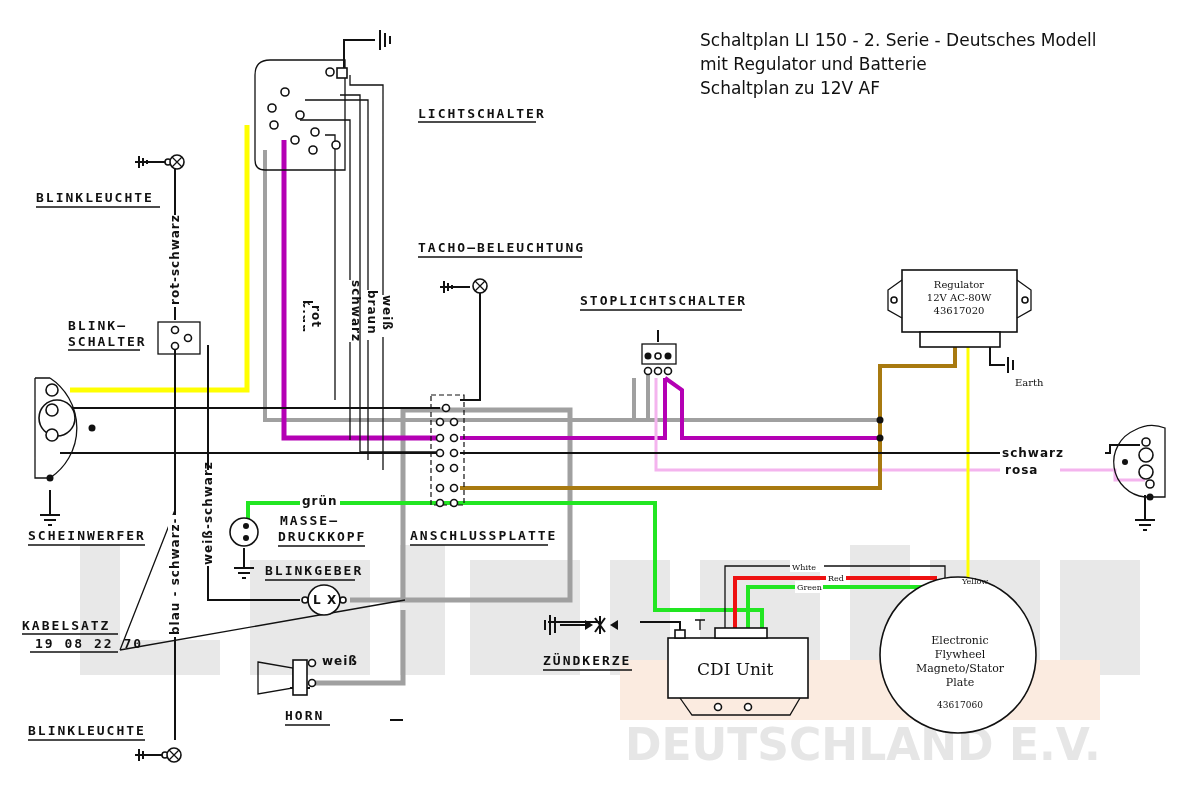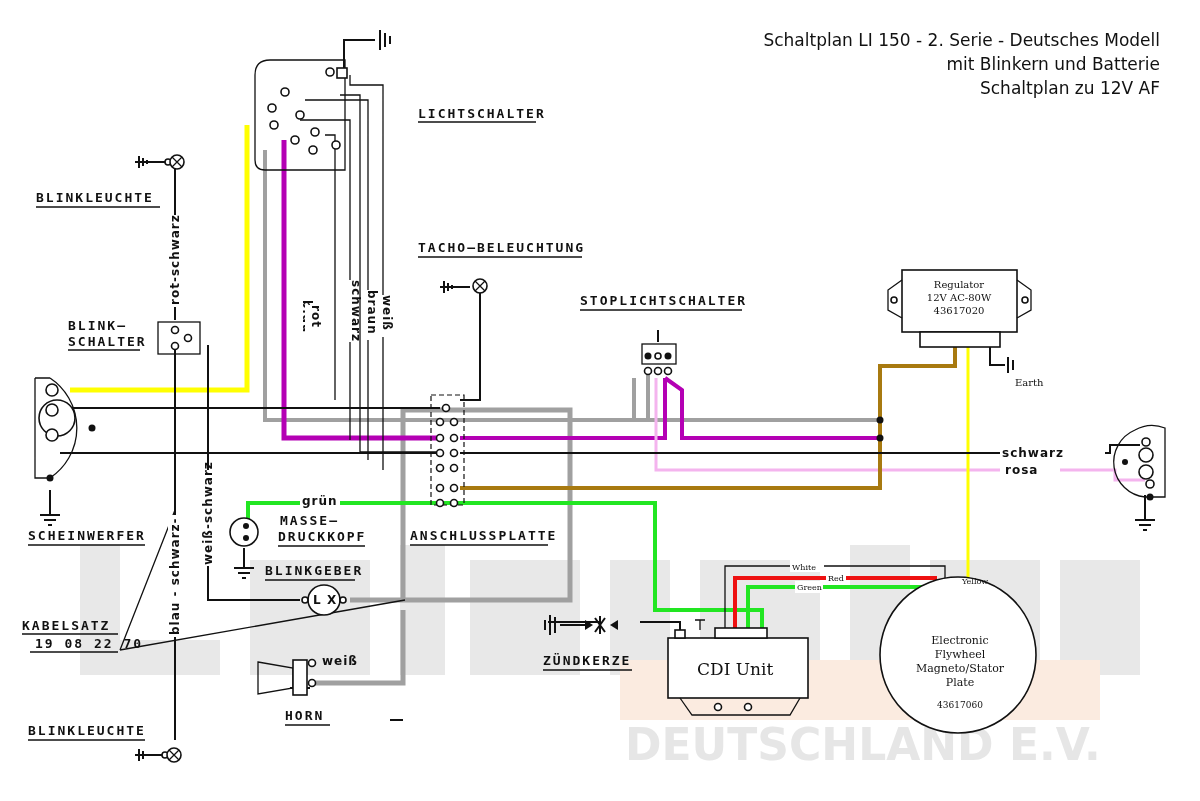--- a/index.html
+++ b/index.html
@@ -1,18 +1,18 @@
 <!DOCTYPE html>
 <html><head>
 <meta charset="utf-8">
 <style>
   html, body { margin:0; padding:0; background:#ffffff; }
   body { width:1200px; height:801px; position:relative; overflow:hidden; font-family:"DejaVu Sans", sans-serif; }
   #diagram { position:absolute; left:0; top:0; width:1200px; height:801px; }
-  .title { position:absolute; left:700px; top:28px; width:460px; text-align:right; font-family:"DejaVu Sans", sans-serif; font-size:17px; line-height:24px; color:#111; }
+  .title { position:absolute; left:700px; top:28px; width:460px; text-align:left; font-family:"DejaVu Sans", sans-serif; font-size:17px; line-height:24px; color:#111; }
   .title div { white-space:nowrap; }
   .lbl { font-family:"DejaVu Sans Mono", monospace; font-weight:bold; font-size:13px; letter-spacing:2px; fill:#111; }
   .wire-lbl { font-family:"DejaVu Sans", sans-serif; font-weight:bold; font-size:12px; letter-spacing:1px; fill:#111; }
   .serif { font-family:"DejaVu Serif", serif; fill:#111; }
   .wm-gray { fill:#e6e6e6; }
   .wm-orange { fill:#fbe9dd; }
   .ul { stroke:#111; stroke-width:1.6; }
   .blk { stroke:#111; stroke-width:2; fill:none; }
   .thin { stroke:#111; stroke-width:1.3; fill:none; }
   .comp { stroke:#111; stroke-width:1.6; fill:#fff; }
@@ -297,15 +297,15 @@
     <rect x="826" y="572" width="20" height="12" fill="#fff"></rect>
     <text class="serif" x="828" y="581" font-size="8">Red</text>
     <rect x="795" y="581" width="28" height="12" fill="#fff"></rect>
     <text class="serif" x="797" y="590" font-size="8">Green</text>
     <text class="serif" x="962" y="584" font-size="8">Yellow</text>
   </g>
 </svg>
 
 <div class="title">
   <div>Schaltplan LI 150 - 2. Serie - Deutsches  Modell</div>
-  <div>mit Blinkern und Batterie</div>
+  <div>mit Regulator und Batterie</div>
   <div>Schaltplan zu 12V AF</div>
 </div>
 
 </body></html>

